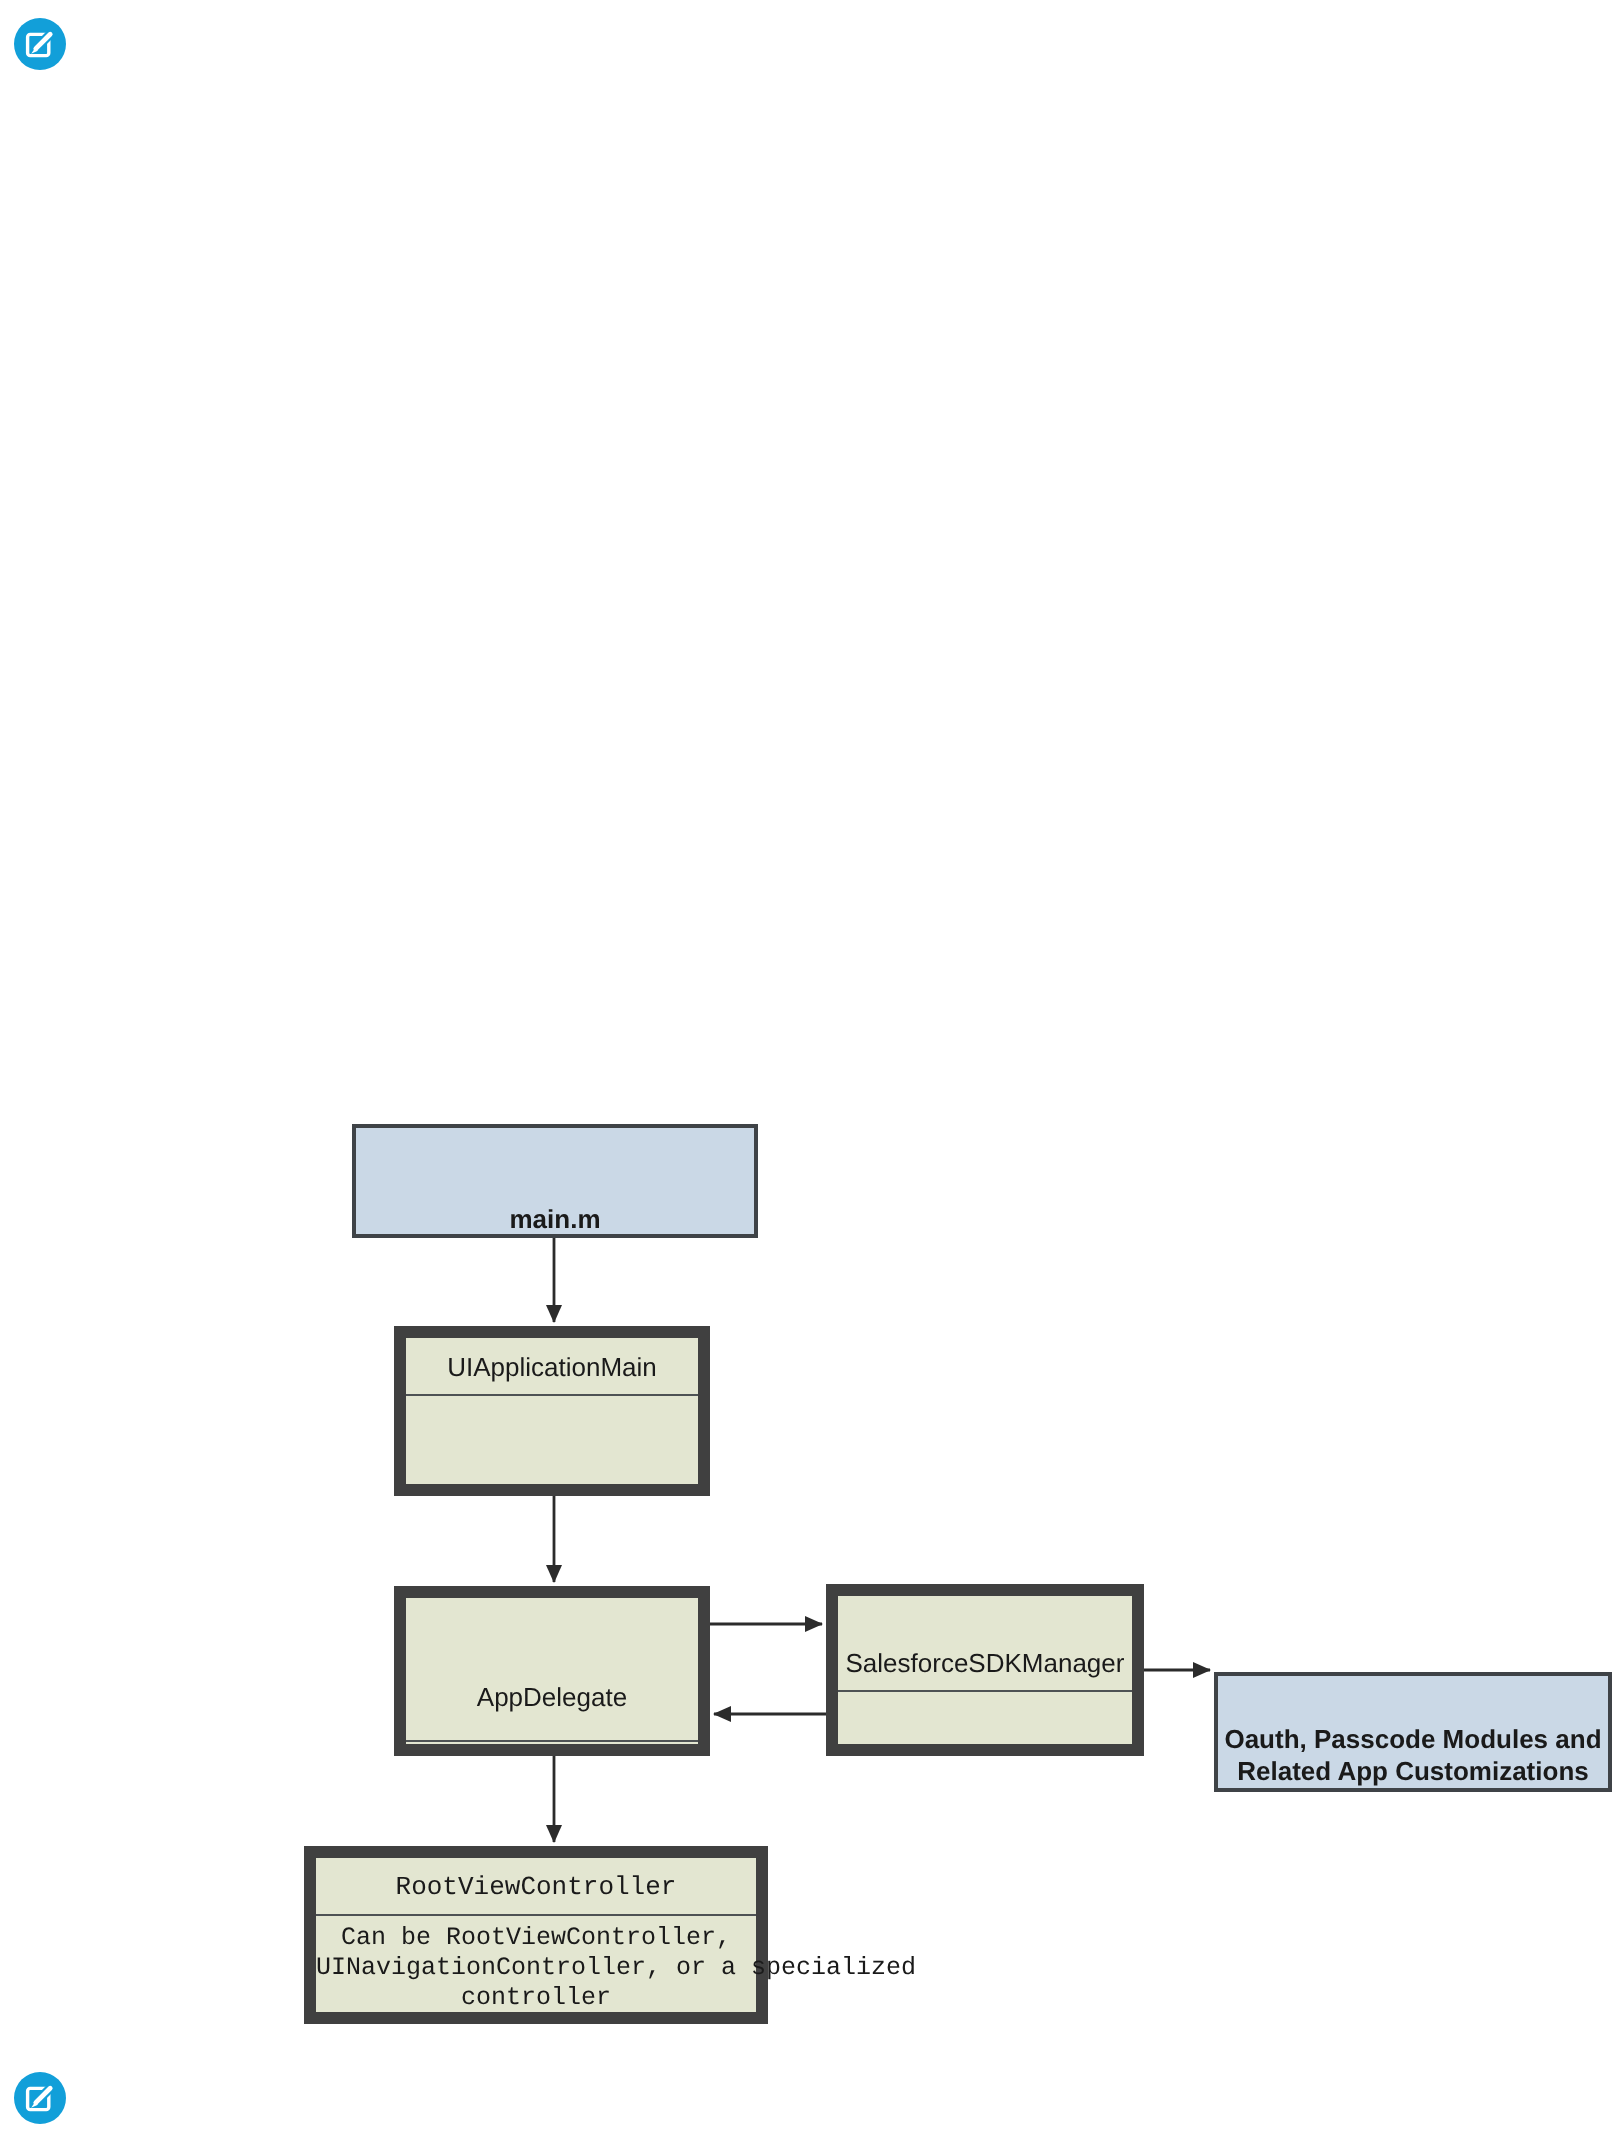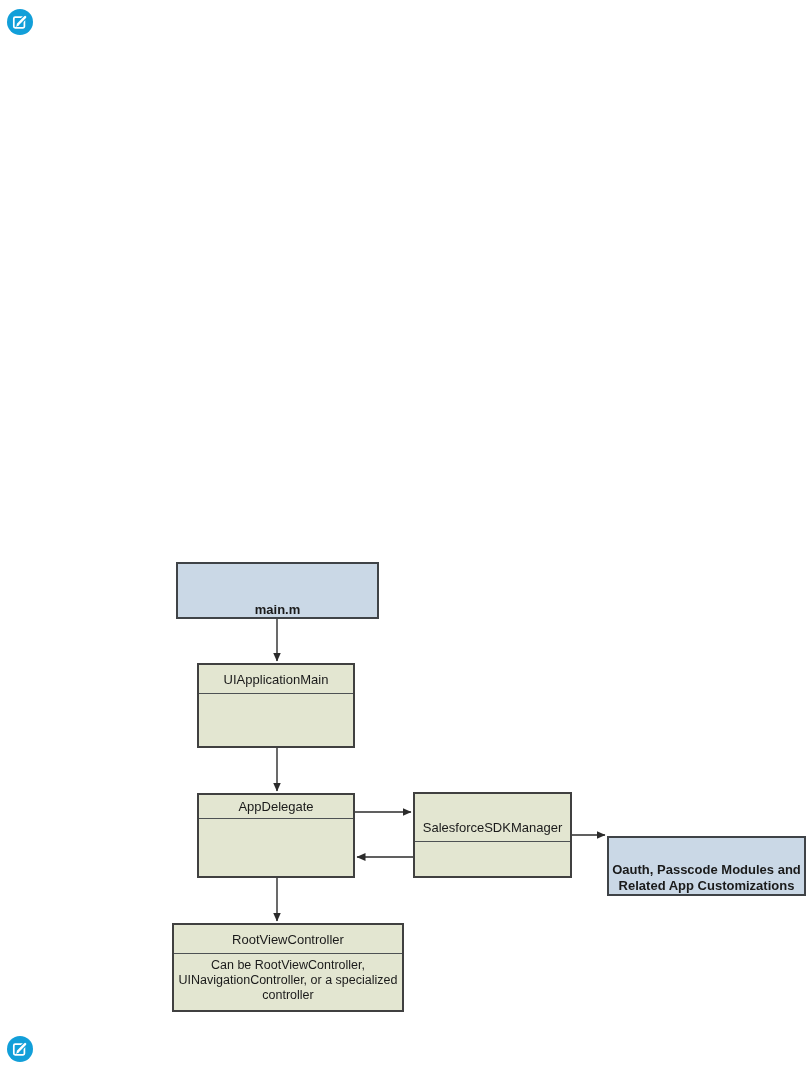--- a/index.html
+++ b/index.html
@@ -39,21 +39,21 @@
     background: #cad8e6;
     border: 2px solid #3f4347;
     font-weight: bold;
     font-size: 13px;
     display: flex;
     align-items: flex-end;
     justify-content: center;
   }
   .node.green {
     background: #e3e6d1;
-    border: 2px solid #404040;
+    border: 6px solid #404040;
   }
   .node-header {
     box-sizing: border-box;
     border-bottom: 1px solid #4e5254;
     font-size: 13px;
     display: flex;
     align-items: center;
     justify-content: center;
   }
   .node-body {
@@ -63,25 +63,25 @@
     padding-top: 4px;
     text-align: center;
   }
   .multiline { white-space: pre; }
 
   
   .n-main     { left: 176px; top: 562px; width: 203px; height: 57px; }
   .n-uiapp    { left: 197px; top: 663px; width: 158px; height: 85px; }
   .n-uiapp    .node-header { height: 29px; }
   .n-appdel   { left: 197px; top: 793px; width: 158px; height: 85px; }
-  .n-appdel   .node-header { height: 24px; }
+  .n-appdel   .node-header { height: 44px; margin-top: 28px; }
   .n-sdk      { left: 413px; top: 792px; width: 159px; height: 86px; }
   .n-sdk      .node-header { height: 28px; margin-top: 20px; }
   .n-oauth    { left: 607px; top: 836px; width: 199px; height: 60px; line-height: 16px; }
-  .n-root     { left: 172px; top: 923px; width: 232px; height: 89px; }
+  .n-root     { left: 152px; top: 923px; width: 232px; height: 89px; font-family: Liberation Mono, monospace; }
   .n-root     .node-header { height: 29px; }
 </style>
 </head>
 <body>
 
 <div class="page">
 
   <span class="note-icon top">
     <svg viewBox="0 0 26 26">
       <circle cx="13" cy="13" r="13" fill="#129fd9"></circle>

